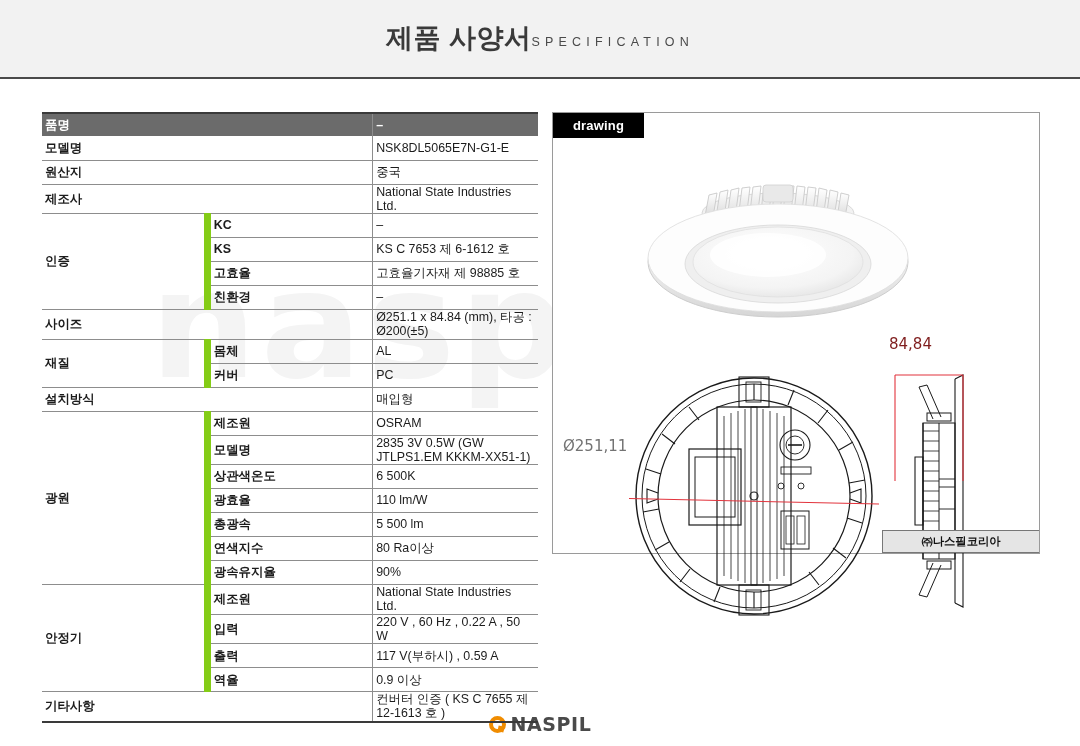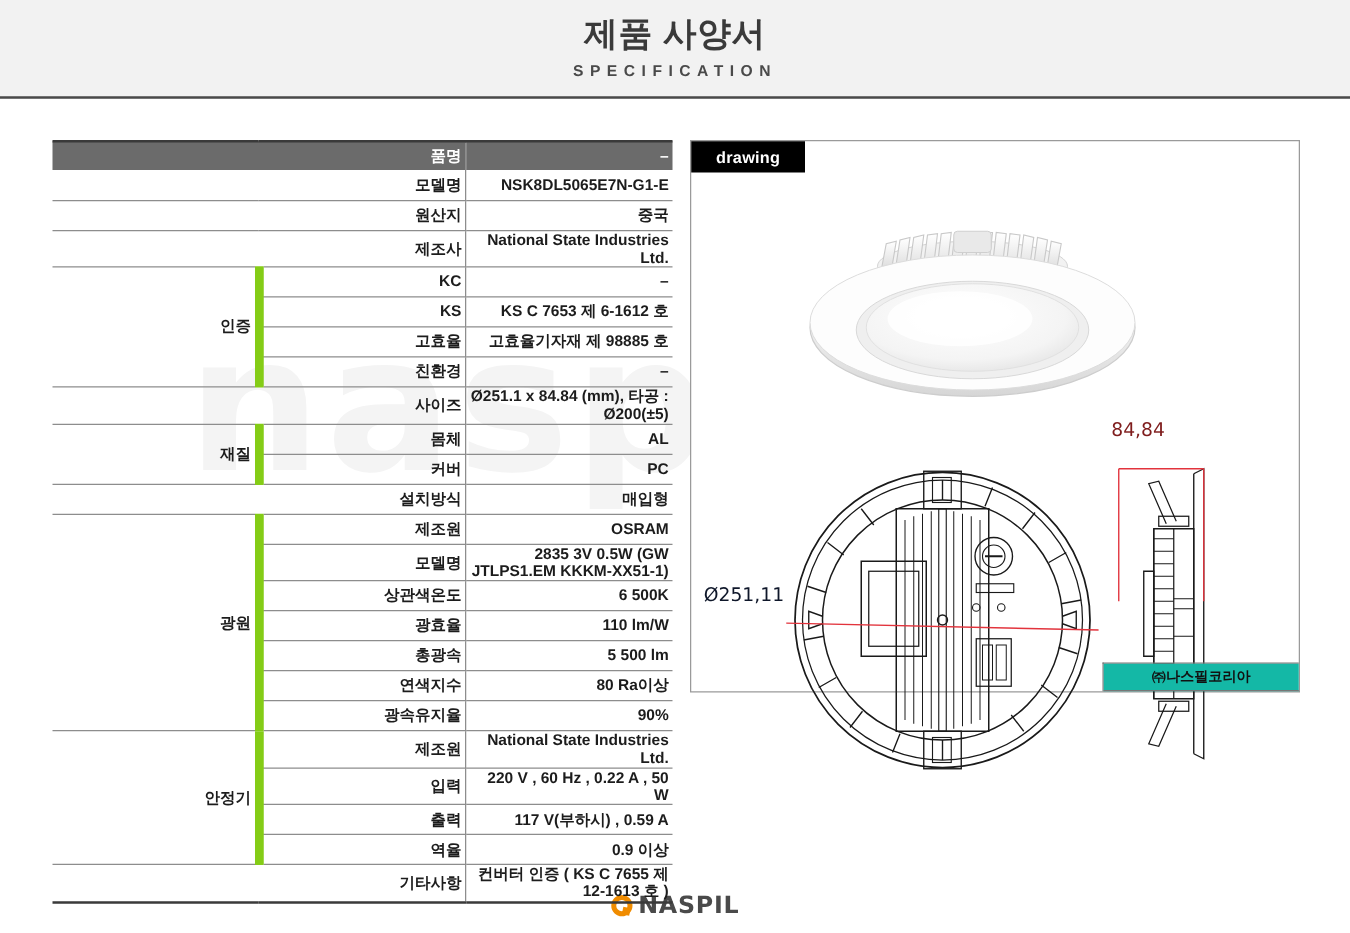--- a/index.html
+++ b/index.html
@@ -9,55 +9,55 @@
     font-family: "Liberation Sans", "DejaVu Sans", sans-serif;
     overflow: hidden;
   }
   .page { position: relative; width: 1080px; height: 746px; background: #fff; }
 
   
   .banner {
     position: absolute; left: 0; top: 0; width: 1080px; height: 79px;
     background: #f2f2f2;
     border-bottom: 2px solid #4a4a4a;
-    display: flex; flex-direction: column;
+    display: flex; flex-direction: row;
     align-items: center; justify-content: center;
   }
   .banner-title {
     font-size: 27px; font-weight: bold; color: #3a3a3a;
     letter-spacing: 0.5px; line-height: 1.1;
   }
   .banner-sub {
     font-size: 12.5px; color: #4a4a4a; letter-spacing: 5.2px;
-    margin-top: 7px; font-weight: 700;
+    margin-top: 7px; font-weight: 400;
   }
 
   
   .watermark {
     position: absolute; left: 150px; top: 238px;
     font-size: 150px; font-weight: bold; color: #f4f4f4;
     letter-spacing: 4px; user-select: none; z-index: 0;
     font-family: "DejaVu Sans", sans-serif;
   }
 
   
   .spec-wrap {
     position: absolute; left: 42px; top: 112px; width: 496px; z-index: 2;
   }
   table.spec { border-collapse: collapse; width: 100%; table-layout: fixed; }
   table.spec td {
     height: 24px; font-size: 12.4px; color: #1c1c1c;
-    text-align: right; vertical-align: middle;
+    text-align: left; vertical-align: middle;
     border-bottom: 1px solid #8d8d8d;
     padding: 0 3px; line-height: 1.15;
   }
   td.grp  { width: 85px; border-right: 7px solid #84cc16; }
   td.sub  { width: 85px; border-right: 1px solid #8d8d8d; }
   td.lbl2 { width: 170px; border-right: 1px solid #8d8d8d; }
-  td.val  { width: 326px; font-weight: bold; }
+  td.val  { width: 326px; }
   td.bold { font-weight: bold; }
   tr.head td {
     background: #6b6b6b; color: #ffffff; font-weight: bold;
     height: 23px; border-bottom: none; font-size: 12.4px;
   }
   tr.head td.hl { border-right: 1px solid #8d8d8d; }
   .tbl-top { border-top: 2px solid #3a3a3a; }
   tr.last td { border-bottom: 2px solid #3a3a3a; }
 
   
@@ -70,41 +70,41 @@
     position: absolute; left: 0px; top: 0px;
     width: 91px; height: 25px; background: #000;
     color: #fff; font-size: 13px; font-weight: bold;
     display: flex; align-items: center; justify-content: center;
     letter-spacing: 0.2px;
   }
   .photo { position: absolute; left: 60px; top: 48px; width: 330px; height: 175px; }
   .draw-top { position: absolute; left: 76px; top: 258px; width: 250px; height: 250px; }
   .draw-side { position: absolute; left: 340px; top: 248px; width: 115px; height: 260px; }
   .dim-dia {
-    position: absolute; left: 10px; top: 354px;
-    font-size: 15px; color: #0f172a; font-family: "DejaVu Sans", sans-serif;
+    position: absolute; left: 10px; top: 324px;
+    font-size: 15px; color: #737373; font-family: "DejaVu Sans", sans-serif;
   }
   .dim-h {
     position: absolute; left: 336px; top: 222px;
     font-size: 15px; color: #7f1d1d; font-family: "DejaVu Sans", sans-serif;
   }
 
   
   .rev {
     position: absolute; right: 0px; bottom: 0px; width: 157px;
     border-left: 1px solid #777; border-top: 1px solid #777;
   }
   table.revt { border-collapse: collapse; width: 100%; table-layout: fixed; }
   table.revt td {
     height: 22px; font-size: 11.3px; text-align: center;
     border-bottom: 1px solid #777; color: #111;
   }
   td.rk { width: 67px; background: #e4e4e4; border-right: 1px solid #777; }
   td.rv { background: #ffffff; }
-  td.rco { background: #14b8a6; font-weight: bold; font-size: 11px; border-bottom: none; }
+  td.rco { background: #e5e5e5; font-weight: bold; font-size: 11px; border-bottom: none; }
 
   
   .footer {
     position: absolute; left: 0; bottom: 11px; width: 1080px;
     display: flex; align-items: center; justify-content: center; gap: 5px;
   }
   .logo-mark {
     width: 17px; height: 17px; border-radius: 50%;
     border: 4px solid #f08c00; position: relative;
   }

